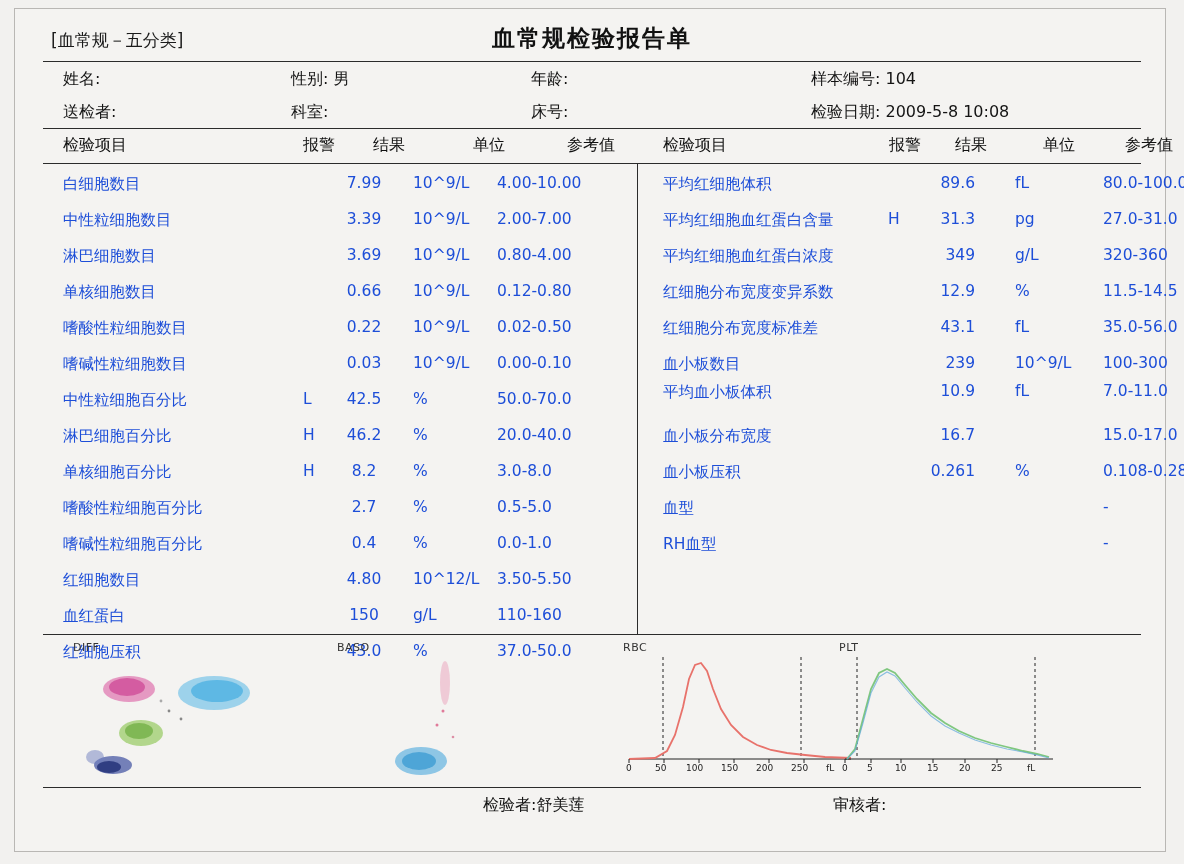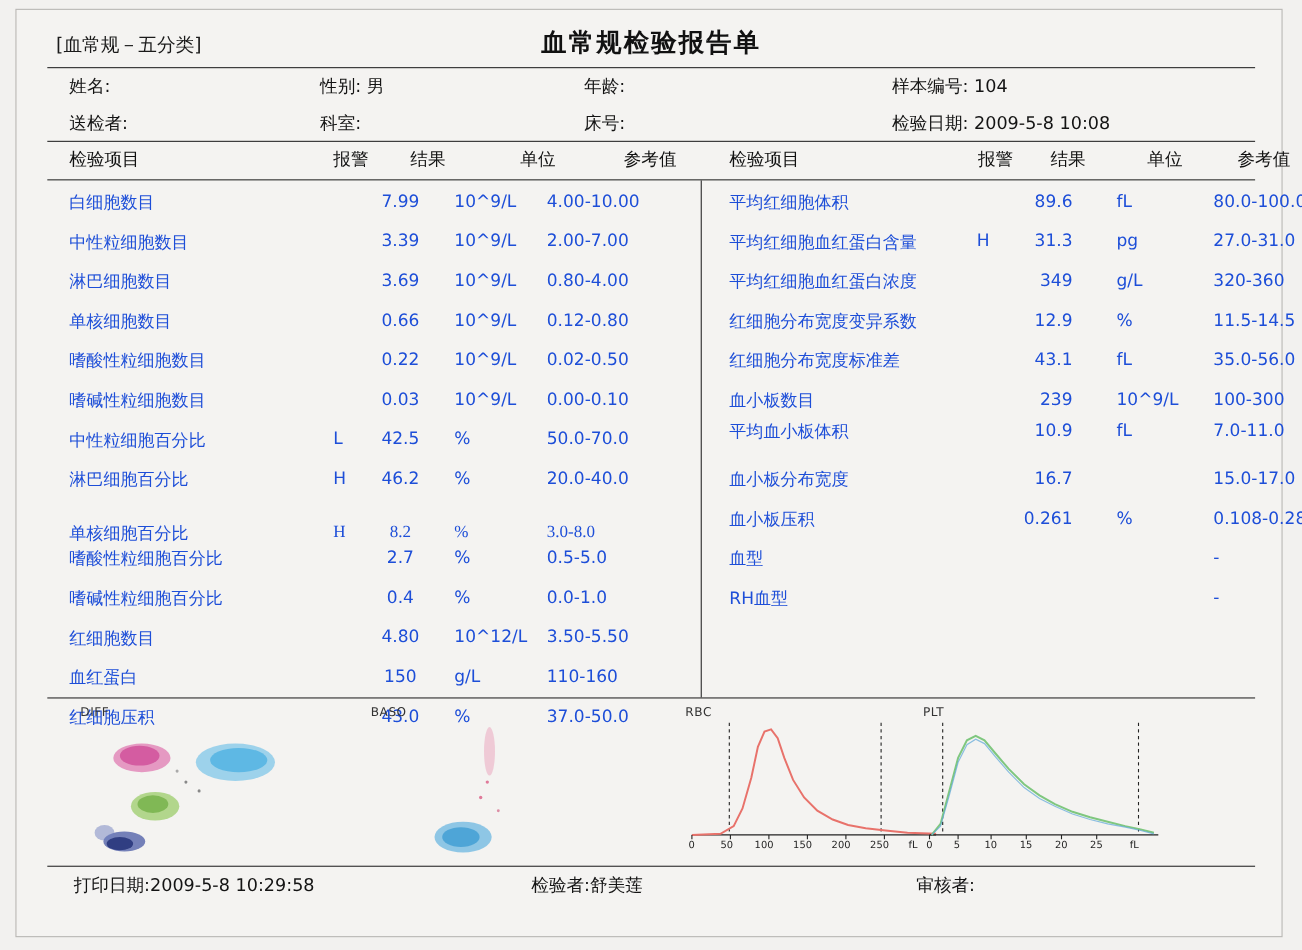--- a/index.html
+++ b/index.html
@@ -262,21 +262,21 @@
               <span class="L-unit">%</span>
               <span class="L-ref">50.0-70.0</span>
             </div>
             <div class="row" style="top: 252px; left: 0px; right: 0px;">
               <span class="L-name">淋巴细胞百分比</span>
               <span class="L-flag">H</span>
               <span class="L-val">46.2</span>
               <span class="L-unit">%</span>
               <span class="L-ref">20.0-40.0</span>
             </div>
-            <div class="row" style="top: 301px; left: 0px; right: 0px; font-family: Liberation Serif, serif;">
+            <div class="row" style="top: 288px; left: 0px; right: 0px;">
               <span class="L-name">单核细胞百分比</span>
               <span class="L-flag">H</span>
               <span class="L-val">8.2</span>
               <span class="L-unit">%</span>
               <span class="L-ref">3.0-8.0</span>
             </div>
             <div class="row" style="top: 324px; left: 0px; right: 0px;">
               <span class="L-name">嗜酸性粒细胞百分比</span>
               <span class="L-flag"></span>
               <span class="L-val">2.7</span>
@@ -480,20 +480,19 @@
               <line x1="98" y1="118" x2="98" y2="122"></line>
               <line x1="130" y1="118" x2="130" y2="122"></line>
               <line x1="162" y1="118" x2="162" y2="122"></line>
             </g>
           </svg>
         </div>
       </div>
       <div class="rule"></div>
 
       <div class="foot">
-        <span class="f1">打印日期:2009-5-8  10:29:58</span>
         <span class="f2">检验者:舒美莲</span>
         <span class="f3">审核者:</span>
       </div>
 
     </div>
   </div>
 </div>
 
 </body></html>

